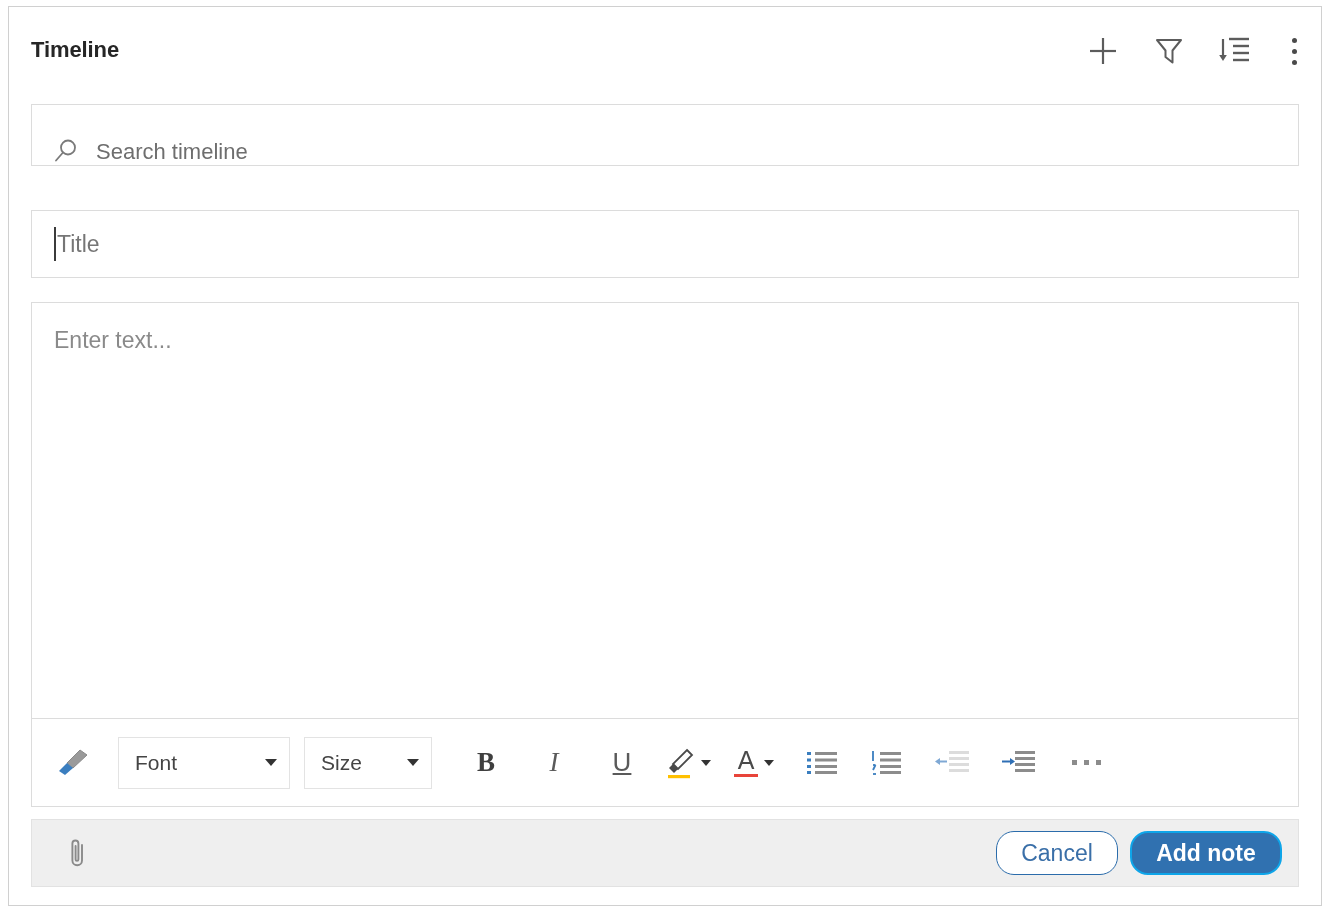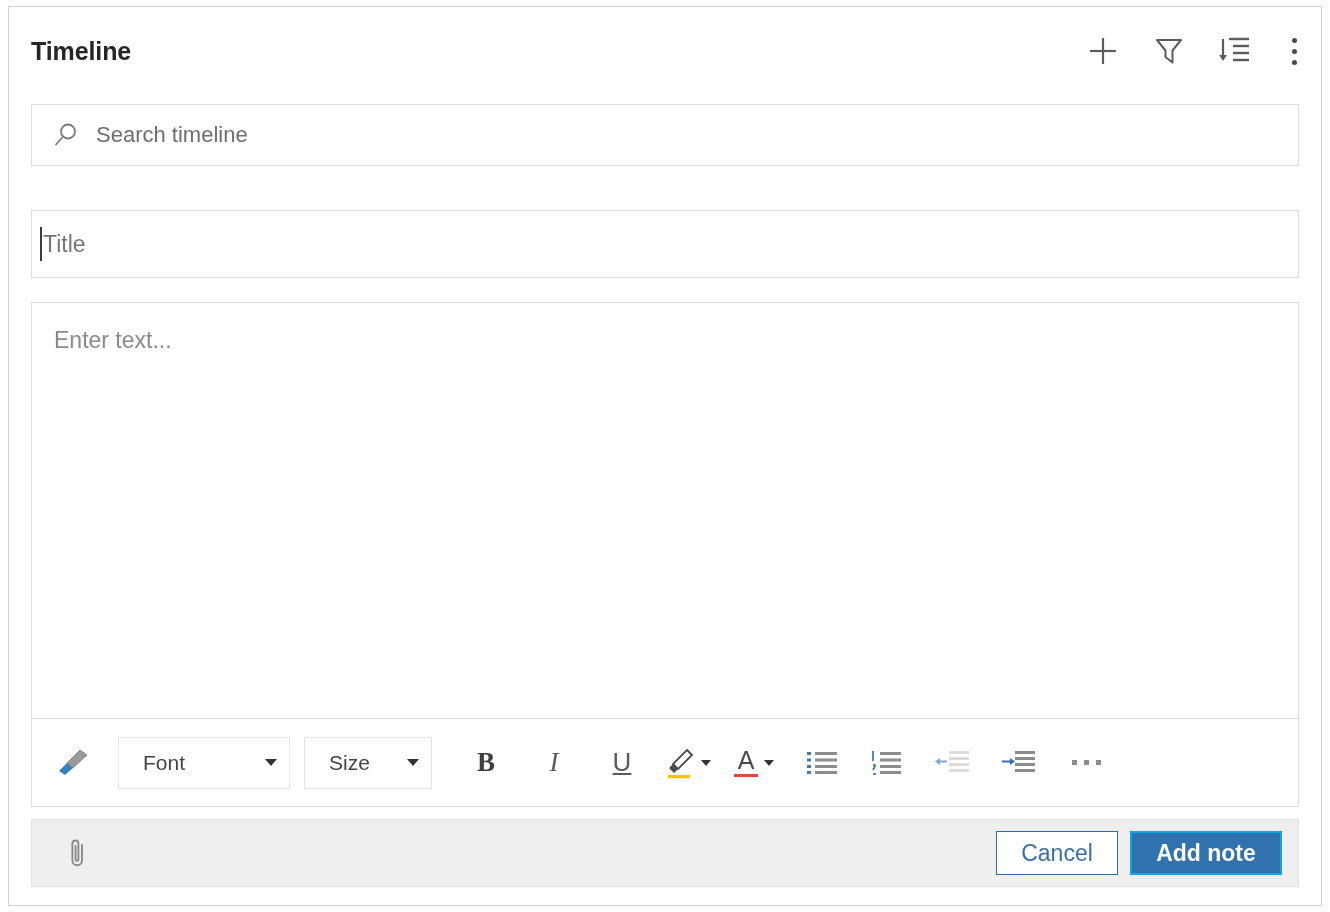--- a/index.html
+++ b/index.html
@@ -22,21 +22,21 @@
 
   
   .header {
     position: absolute;
     left: 0; top: 0;
     width: 100%; height: 82px;
   }
   .panel-title {
     position: absolute;
     left: 22px; top: 30px;
-    font-size: 25px;
+    font-size: 22px;
     font-weight: bold;
     color: #262626;
     letter-spacing: -0.1px;
   }
   .header-actions {
     position: absolute;
     right: 14px; top: 24px;
     display: flex;
     align-items: center;
     gap: 26px;
@@ -55,36 +55,36 @@
   .field-box {
     position: absolute;
     background: #ffffff;
     border: 1px solid #dcdcdc;
   }
 
   
   .search-box {
     left: 22px; top: 97px;
     width: 1268px; height: 62px;
-    display: flex; align-items: center;
+    display: flex; align-items: flex-end;
     padding-left: 20px;
     cursor: text;
   }
   .search-text {
     margin-left: 16px;
     font-size: 22px;
     color: #6e6e6e;
   }
 
   
   .title-box {
     left: 22px; top: 203px;
     width: 1268px; height: 68px;
     display: flex; align-items: center;
-    padding-left: 8px;
+    padding-left: 22px;
     cursor: text;
   }
   .caret {
     width: 2px; height: 34px;
     background: #3b3b3b;
     margin-right: 1px;
   }
   .title-text {
     font-size: 23px;
     color: #767676;
@@ -125,21 +125,21 @@
     user-select: none;
   }
 
   .dropdown {
     border: 1px solid #e3e3e3;
     background: #fff;
     height: 52px;
     display: flex;
     align-items: center;
     justify-content: space-between;
-    padding: 0 12px 0 24px;
+    padding: 0 12px 0 16px;
     cursor: pointer;
     margin-right: 14px;
   }
   .dd-label {
     font-size: 21px;
     color: #444444;
     white-space: nowrap;
   }
   .dd-arrow {
     margin-left: 18px;
@@ -197,21 +197,21 @@
     cursor: pointer;
     margin-left: 6px;
   }
   .footer-spacer { flex: 1; }
   .btn {
     height: 44px;
     font-size: 23px;
     font-family: "Liberation Sans", sans-serif;
     cursor: pointer;
     padding: 0 18px;
-    display: flex; align-items: center; justify-content: center;
+    display: flex; align-items: center; justify-content: center; border-radius: 18px;
   }
   .btn-cancel {
     background: #ffffff;
     border: 1px solid #2b6cab;
     color: #3a6fa8;
     min-width: 122px;
     margin-right: 12px;
   }
   .btn-primary {
     background: #3071b0;

